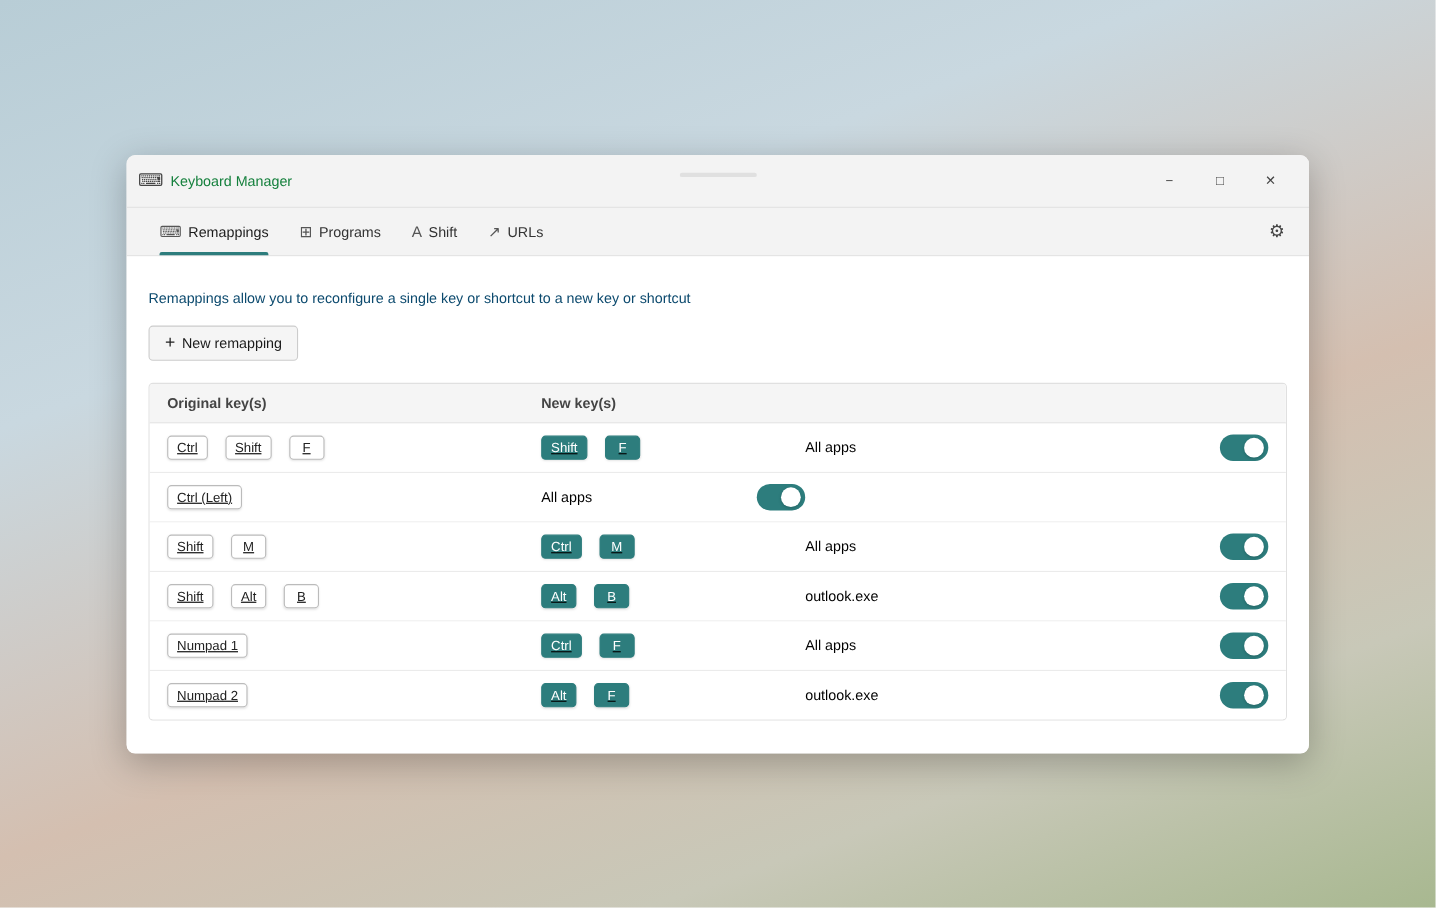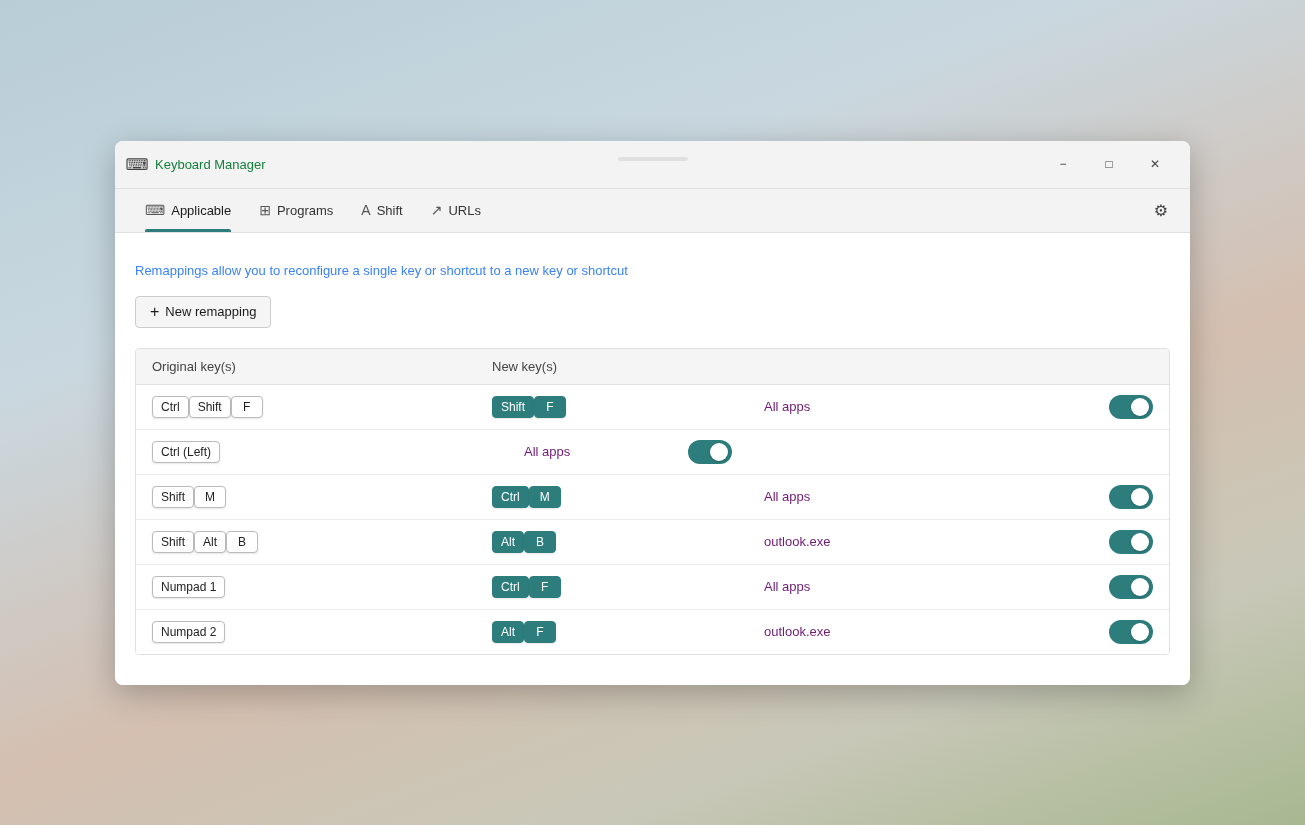--- a/index.html
+++ b/index.html
@@ -109,21 +109,21 @@
       border-radius: 4px;
       color: #444;
       font-size: 16px;
     }
     .content {
       padding: 20px 20px 30px;
       background: #ffffff;
     }
     .description {
       font-size: 13px;
-      color: #3b82f6;
+      color: #0c4a6e;
       margin-bottom: 18px;
       margin-top: 10px;
     }
     .new-remap-btn {
       display: flex;
       align-items: center;
       gap: 6px;
       padding: 6px 14px;
       border: 1px solid #ccc;
       border-radius: 4px;
@@ -140,35 +140,36 @@
       overflow: hidden;
     }
     .table-header {
       display: grid;
       grid-template-columns: 340px 240px 1fr;
       background: #f5f5f5;
       border-bottom: 1px solid #e0e0e0;
       padding: 10px 16px;
       font-size: 13px;
       color: #444;
-      font-weight: 400;
+      font-weight: 700;
     }
     .table-row {
       display: grid;
       grid-template-columns: 340px 240px 1fr;
       padding: 10px 16px;
       border-bottom: 1px solid #ebebeb;
       align-items: center;
       background: white;
     }
     .table-row:last-child { border-bottom: none; }
     .keys-cell {
       display: flex;
-      gap: 0;
+      gap: 16px;
       flex-wrap: wrap;
+      text-decoration: underline;
     }
     .key {
       display: inline-flex;
       align-items: center;
       justify-content: center;
       padding: 3px 8px;
       border: 1px solid #bbb;
       border-radius: 4px;
       background: #ffffff;
       font-size: 12px;
@@ -181,22 +182,21 @@
       color: white;
       border-color: #2d7d7d;
     }
     .app-cell {
       display: flex;
       align-items: center;
       justify-content: space-between;
     }
     .app-name {
       font-size: 13px;
-      color: #701a75;
-      margin-left: 32px;
+      color: #000000;
     }
     .toggle {
       width: 44px;
       height: 24px;
       background: #2d7d7d;
       border-radius: 12px;
       position: relative;
       cursor: pointer;
       flex-shrink: 0;
     }
@@ -239,21 +239,21 @@
     <div class="window-controls">
       <button class="win-btn">−</button>
       <button class="win-btn">□</button>
       <button class="win-btn close">✕</button>
     </div>
   </div>
 
   <div class="nav-bar">
     <div class="nav-tab active">
       <span class="nav-tab-icon">⌨</span>
-      <span>Applicable</span>
+      <span>Remappings</span>
     </div>
     <div class="nav-tab">
       <span class="nav-tab-icon">⊞</span>
       <span>Programs</span>
     </div>
     <div class="nav-tab">
       <span class="nav-tab-icon">A</span>
       <span>Shift</span>
     </div>
     <div class="nav-tab">

